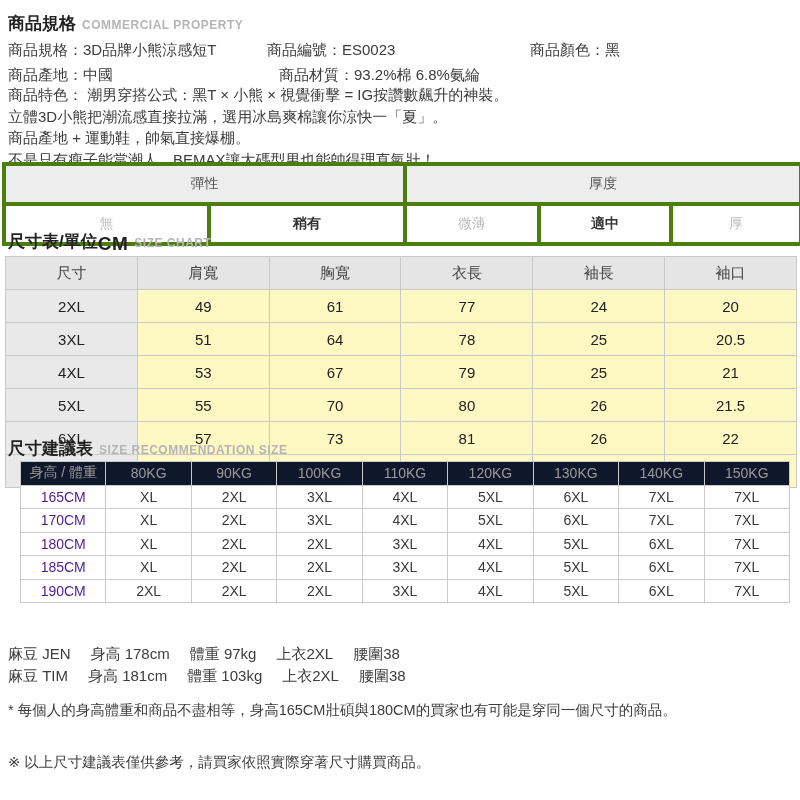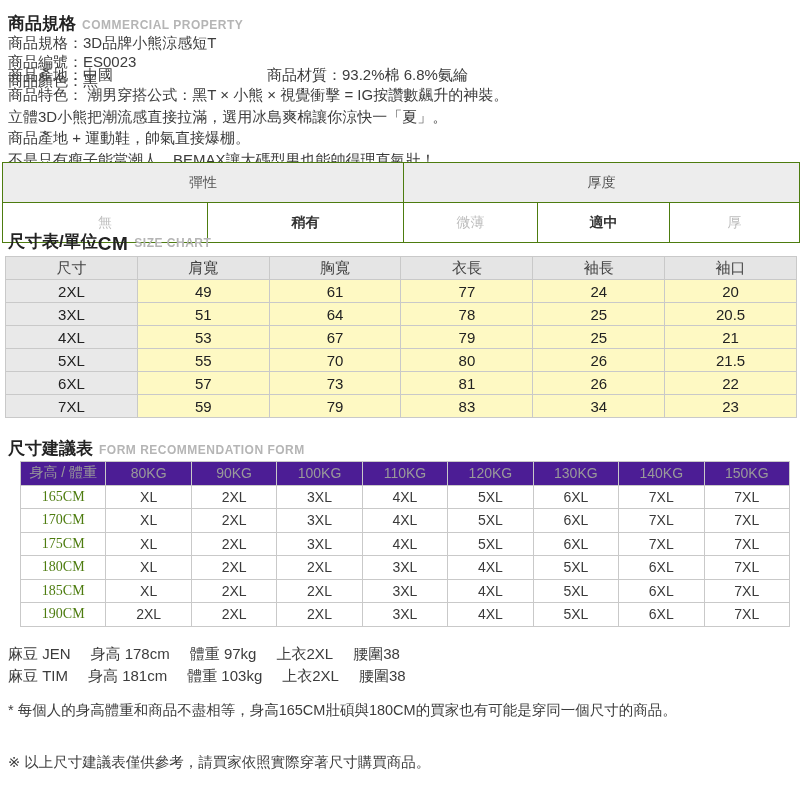--- a/index.html
+++ b/index.html
@@ -17,65 +17,65 @@
   .info-row { display:flex; font-size:15px; color:#3c3c3c; white-space:nowrap; }
   .info-item-1 { width:259px; }
   .info-item-2 { width:263px; }
   .info-label { color:#3c3c3c; }
 
   
   .features div { font-size:15px; line-height:21.5px; color:#3c3c3c; white-space:nowrap; }
 
   
   .elastic-table { border-collapse:collapse; table-layout:fixed; width:797px; }
-  .elastic-table td { border:1px solid #4d7c0f; height:40px; text-align:center; font-size:14px; vertical-align:middle; }
+  .elastic-table td { border:4px solid #4d7c0f; height:40px; text-align:center; font-size:14px; vertical-align:middle; }
   .elastic-table .hdr { background:#ededed; color:#555; }
   .elastic-table .off { color:#bdbdbd; }
   .elastic-table .on  { color:#333; font-weight:bold; }
 
   
   .size-table { border-collapse:collapse; table-layout:fixed; width:792px; font-size:15px; }
-  .size-table th, .size-table td { border:1px solid #c9c9c9; height:23px; text-align:center; vertical-align:middle; }
+  .size-table th, .size-table td { border:1px solid #c9c9c9; height:33px; text-align:center; vertical-align:middle; }
   .size-table th { background:#e5e5e5; font-weight:normal; color:#444; }
   .size-table td { color:#222; background:#fef9c3; }
   .size-table td.first-col { background:#e9e9e9; color:#222; }
 
   
   .rec-table { border-collapse:collapse; table-layout:fixed; width:770px; font-size:14px; }
   .rec-table th, .rec-table td { border:1px solid #c9c9c9; height:23.5px; text-align:center; vertical-align:middle; }
-  .rec-table th { background:#4c1d95; font-weight:normal; color:#9a9a9a; }
+  .rec-table th { background:#0f172a; font-weight:normal; color:#9a9a9a; }
   .rec-table td { color:#3a3a3a; background:#fff; }
-  .rec-table td.first-col { color:#4d7c0f;font-family:Liberation Serif, serif; }
+  .rec-table td.first-col { color:#4c1d95; }
 
   
   .model-line { font-size:15px; line-height:22px; color:#3c3c3c; white-space:nowrap; }
   .model-line span { margin-right:20px; }
   .notes div { font-size:14.5px; line-height:22px; color:#3c3c3c; white-space:nowrap; }
   .disclaimer { font-size:14.5px; color:#3c3c3c; white-space:nowrap; }
 </style>
 </head>
 <body>
 
 <div class="abs sec-title" style="left:8px; top:12px;">
   <span>商品規格</span><span class="en">COMMERCIAL PROPERTY</span>
 </div>
 
-<div class="abs info-row" style="left:8px; top:34px;flex-direction:column;">
+<div class="abs info-row" style="left:8px; top:41px;">
   <div class="info-item-1">
     <span class="info-label">商品規格：</span><span>3D品牌小熊涼感短T</span>
   </div>
   <div class="info-item-2">
     <span class="info-label">商品編號：</span><span>ES0023</span>
   </div>
   <div>
     <span class="info-label">商品顏色：</span><span>黑</span>
   </div>
 </div>
 
-<div class="abs info-row" style="left:8px; top:66px;">
+<div class="abs info-row" style="left:8px; top:66px;gap:12px;">
   <div class="info-item-1">
     <span class="info-label">商品產地：</span><span>中國</span>
   </div>
   <div>
     <span class="info-label">商品材質：</span><span>93.2%棉 6.8%氨綸</span>
   </div>
 </div>
 
 <div class="abs features" style="left:8px; top:84px;">
   <div>商品特色： 潮男穿搭公式：黑T × 小熊 × 視覺衝擊 = IG按讚數飆升的神裝。</div>
@@ -168,21 +168,21 @@
         <td>59</td>
         <td>79</td>
         <td>83</td>
         <td>34</td>
         <td>23</td>
       </tr>
     </tbody>
 </table>
 
 <div class="abs sec-title" style="left:8px; top:437px;">
-  <span>尺寸建議表</span><span class="en">FORM RECOMMENDATION FORM</span>
+  <span>尺寸建議表</span><span class="en">SIZE RECOMMENDATION SIZE</span>
 </div>
 
 <table class="rec-table abs" style="left:20px; top:461px;">
   <thead>
       <tr>
         <th>身高 / 體重</th>
         <th>80KG</th>
         <th>90KG</th>
         <th>100KG</th>
         <th>110KG</th>
@@ -209,31 +209,20 @@
         <td>XL</td>
         <td>2XL</td>
         <td>3XL</td>
         <td>4XL</td>
         <td>5XL</td>
         <td>6XL</td>
         <td>7XL</td>
         <td>7XL</td>
       </tr>
       <tr>
-        <td class="first-col">175CM</td>
-        <td>XL</td>
-        <td>2XL</td>
-        <td>3XL</td>
-        <td>4XL</td>
-        <td>5XL</td>
-        <td>6XL</td>
-        <td>7XL</td>
-        <td>7XL</td>
-      </tr>
-      <tr>
         <td class="first-col">180CM</td>
         <td>XL</td>
         <td>2XL</td>
         <td>2XL</td>
         <td>3XL</td>
         <td>4XL</td>
         <td>5XL</td>
         <td>6XL</td>
         <td>7XL</td>
       </tr>

